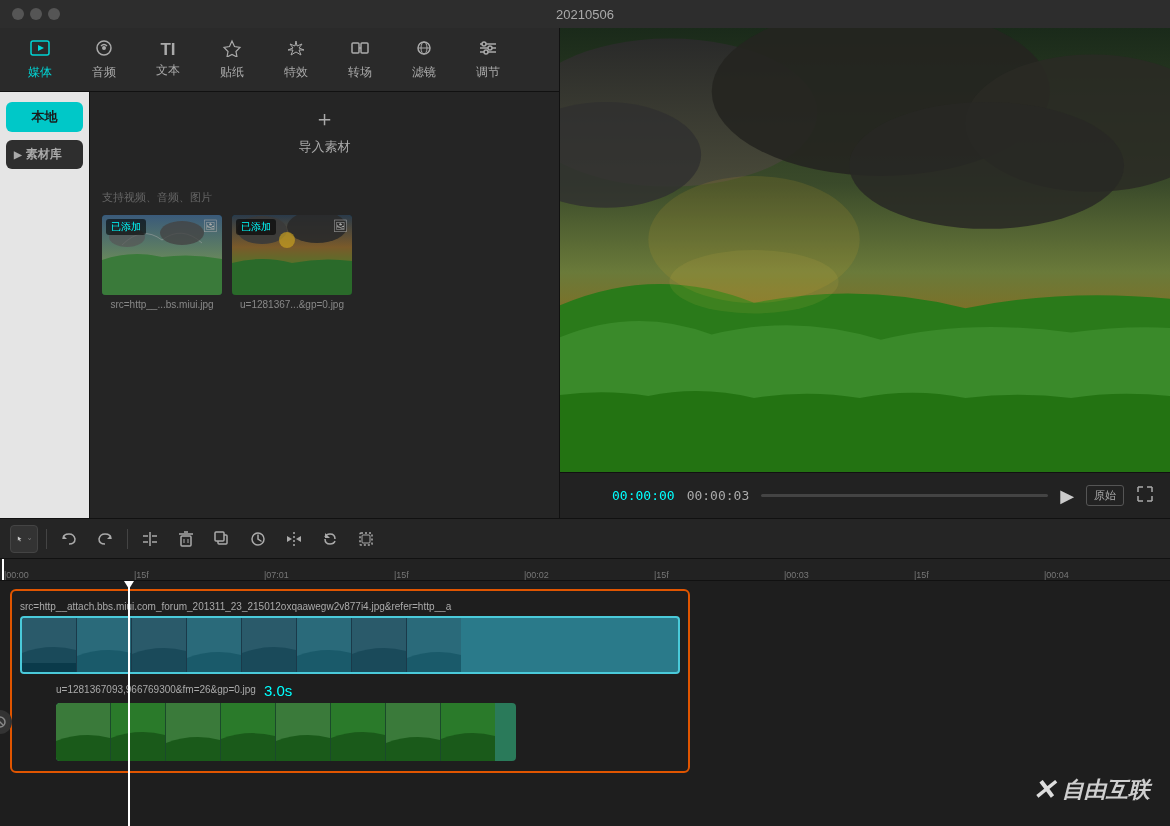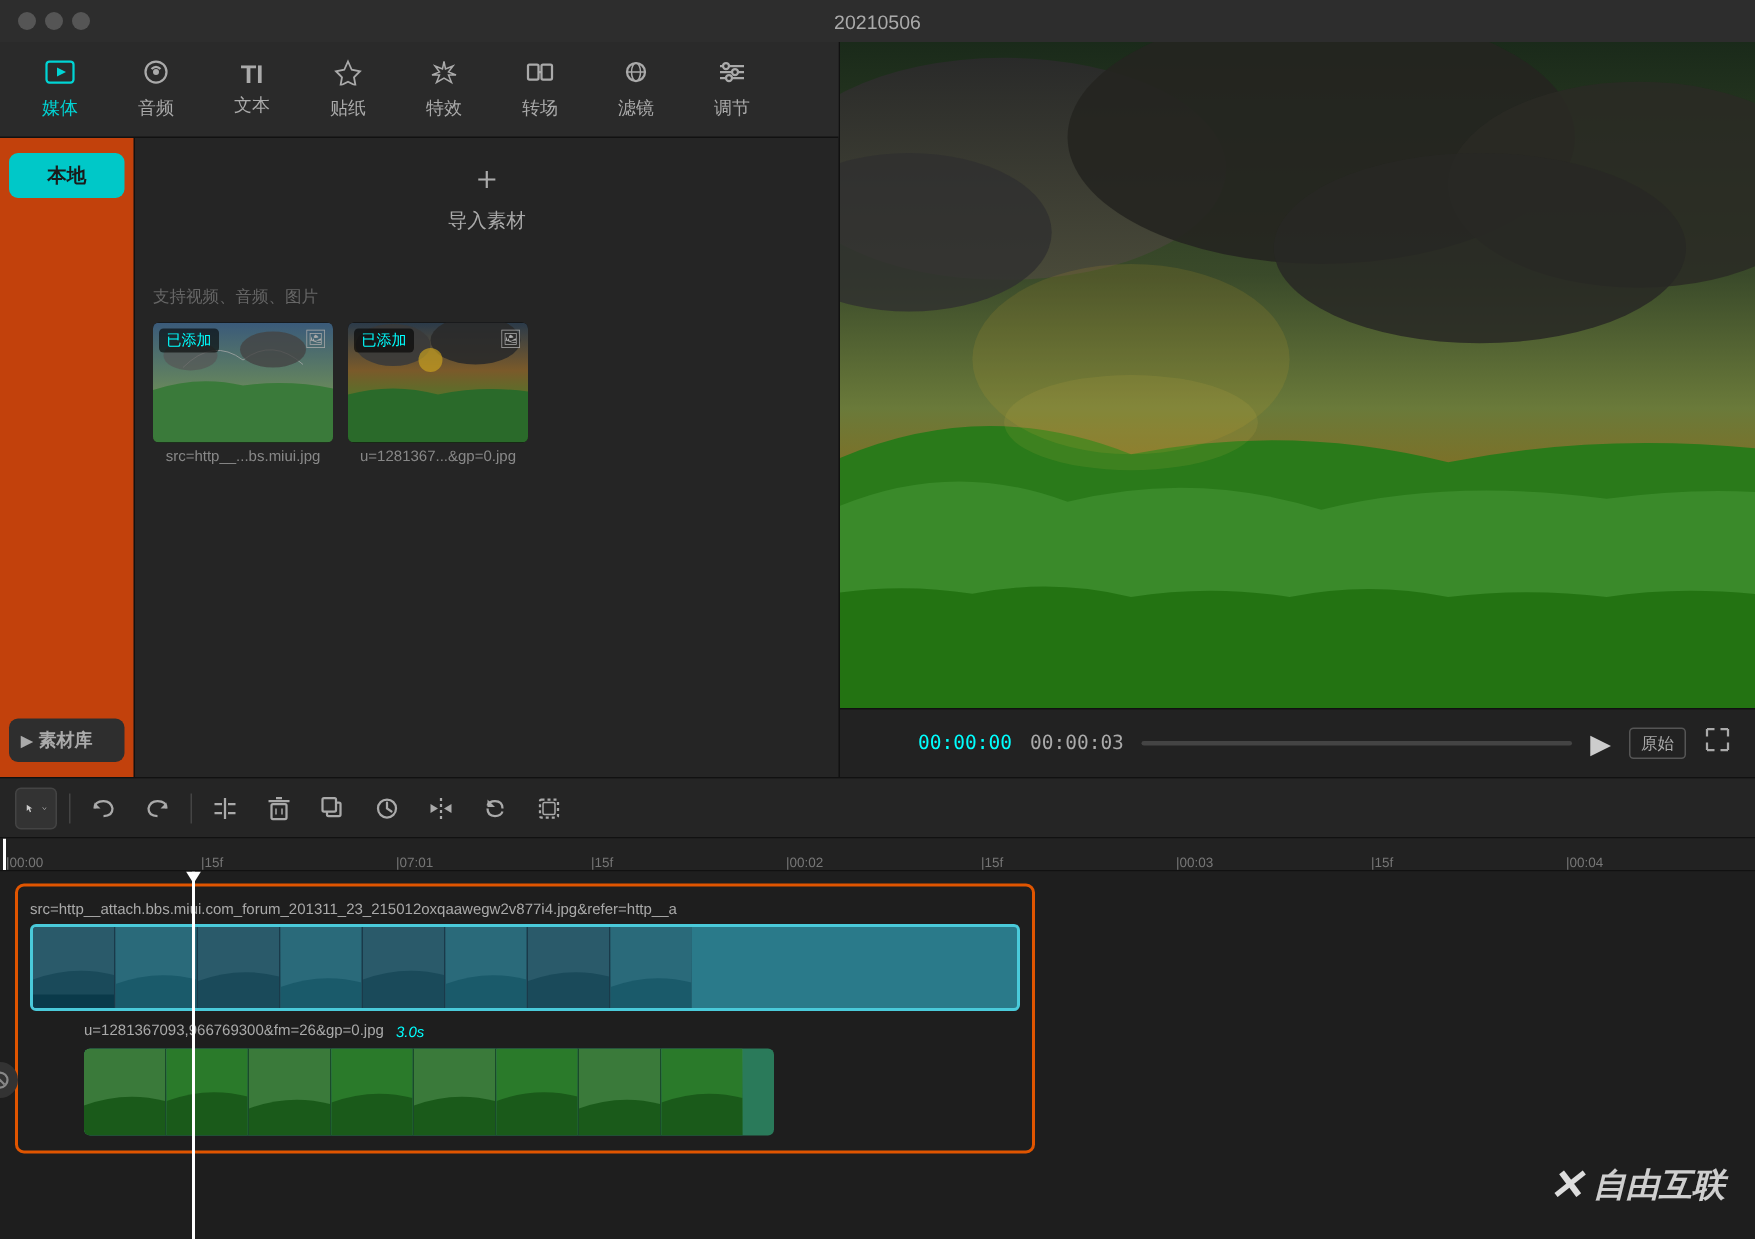--- a/index.html
+++ b/index.html
@@ -93,27 +93,26 @@
     
     .media-content {
       display: flex;
       flex: 1;
       overflow: hidden;
     }
 
     
     .sidebar {
       width: 90px;
-      background: #c2410c;
+      background: #e5e5e5;
       display: flex;
       flex-direction: column;
       padding: 10px 6px;
       gap: 8px;
       border-right: 1px solid #111;
-      justify-content: space-between;
     }
     .sidebar-btn {
       background: #00c8c8;
       color: #1a1a1a;
       border-radius: 6px;
       padding: 6px 4px;
       text-align: center;
       font-size: 13px;
       font-weight: bold;
       cursor: pointer;
@@ -161,21 +160,21 @@
       flex-direction: column;
       align-items: center;
       gap: 4px;
     }
     .media-thumb {
       width: 120px;
       height: 80px;
       border-radius: 4px;
       position: relative;
       overflow: hidden;
-      background: #000000;
+      background: #0c4a6e;
     }
     .media-thumb-badge {
       position: absolute;
       top: 4px;
       left: 4px;
       background: rgba(0,0,0,0.6);
       color: #0ff;
       font-size: 10px;
       padding: 1px 5px;
       border-radius: 3px;
@@ -841,21 +840,21 @@
           <div class="track-wrap">
             <div class="track-mute-btn">
               <svg width="14" height="14" viewBox="0 0 14 14">
                   <circle cx="7" cy="7" r="5" stroke="#888" stroke-width="1.5" fill="none"></circle>
                   <line x1="4" y1="4" x2="10" y2="10" stroke="#888" stroke-width="1.5"></line>
                 </svg>
             </div>
             <div class="track">
               <div style="display:flex; align-items:center; gap:8px; margin-bottom:2px;">
                 <div class="track-label">u=1281367093,966769300&amp;fm=26&amp;gp=0.jpg</div>
-                <span style="font-size:10px; color:#0ff;font-style:italic;">3.0s</span>
+                <span style="font-size:15px; color:#0ff;">3.0s</span>
               </div>
               <div class="track-clip" style="height:58px; background:#2a7a5a; border-radius:4px; width:460px;">
                 <div style="display:flex; height:100%; width:100%; overflow:hidden; border-radius:4px;">
                   <div style="min-width:54px;height:100%;background:linear-gradient(180deg,#3a8a4a,#1a5a2a);border-right:1px solid #1a4a2a;flex-shrink:0;">
                     <svg width="54" height="58" viewBox="0 0 54 58">
                         <rect width="54" height="58" fill="#3a7a3a"></rect>
                         <path d="M0 38 Q27 28 54 35 L54 58 L0 58Z" fill="#1a5a1a"></path>
                       </svg>
                   </div>
                   <div style="min-width:54px;height:100%;background:linear-gradient(180deg,#3a8a4a,#1a5a2a);border-right:1px solid #1a4a2a;flex-shrink:0;">

